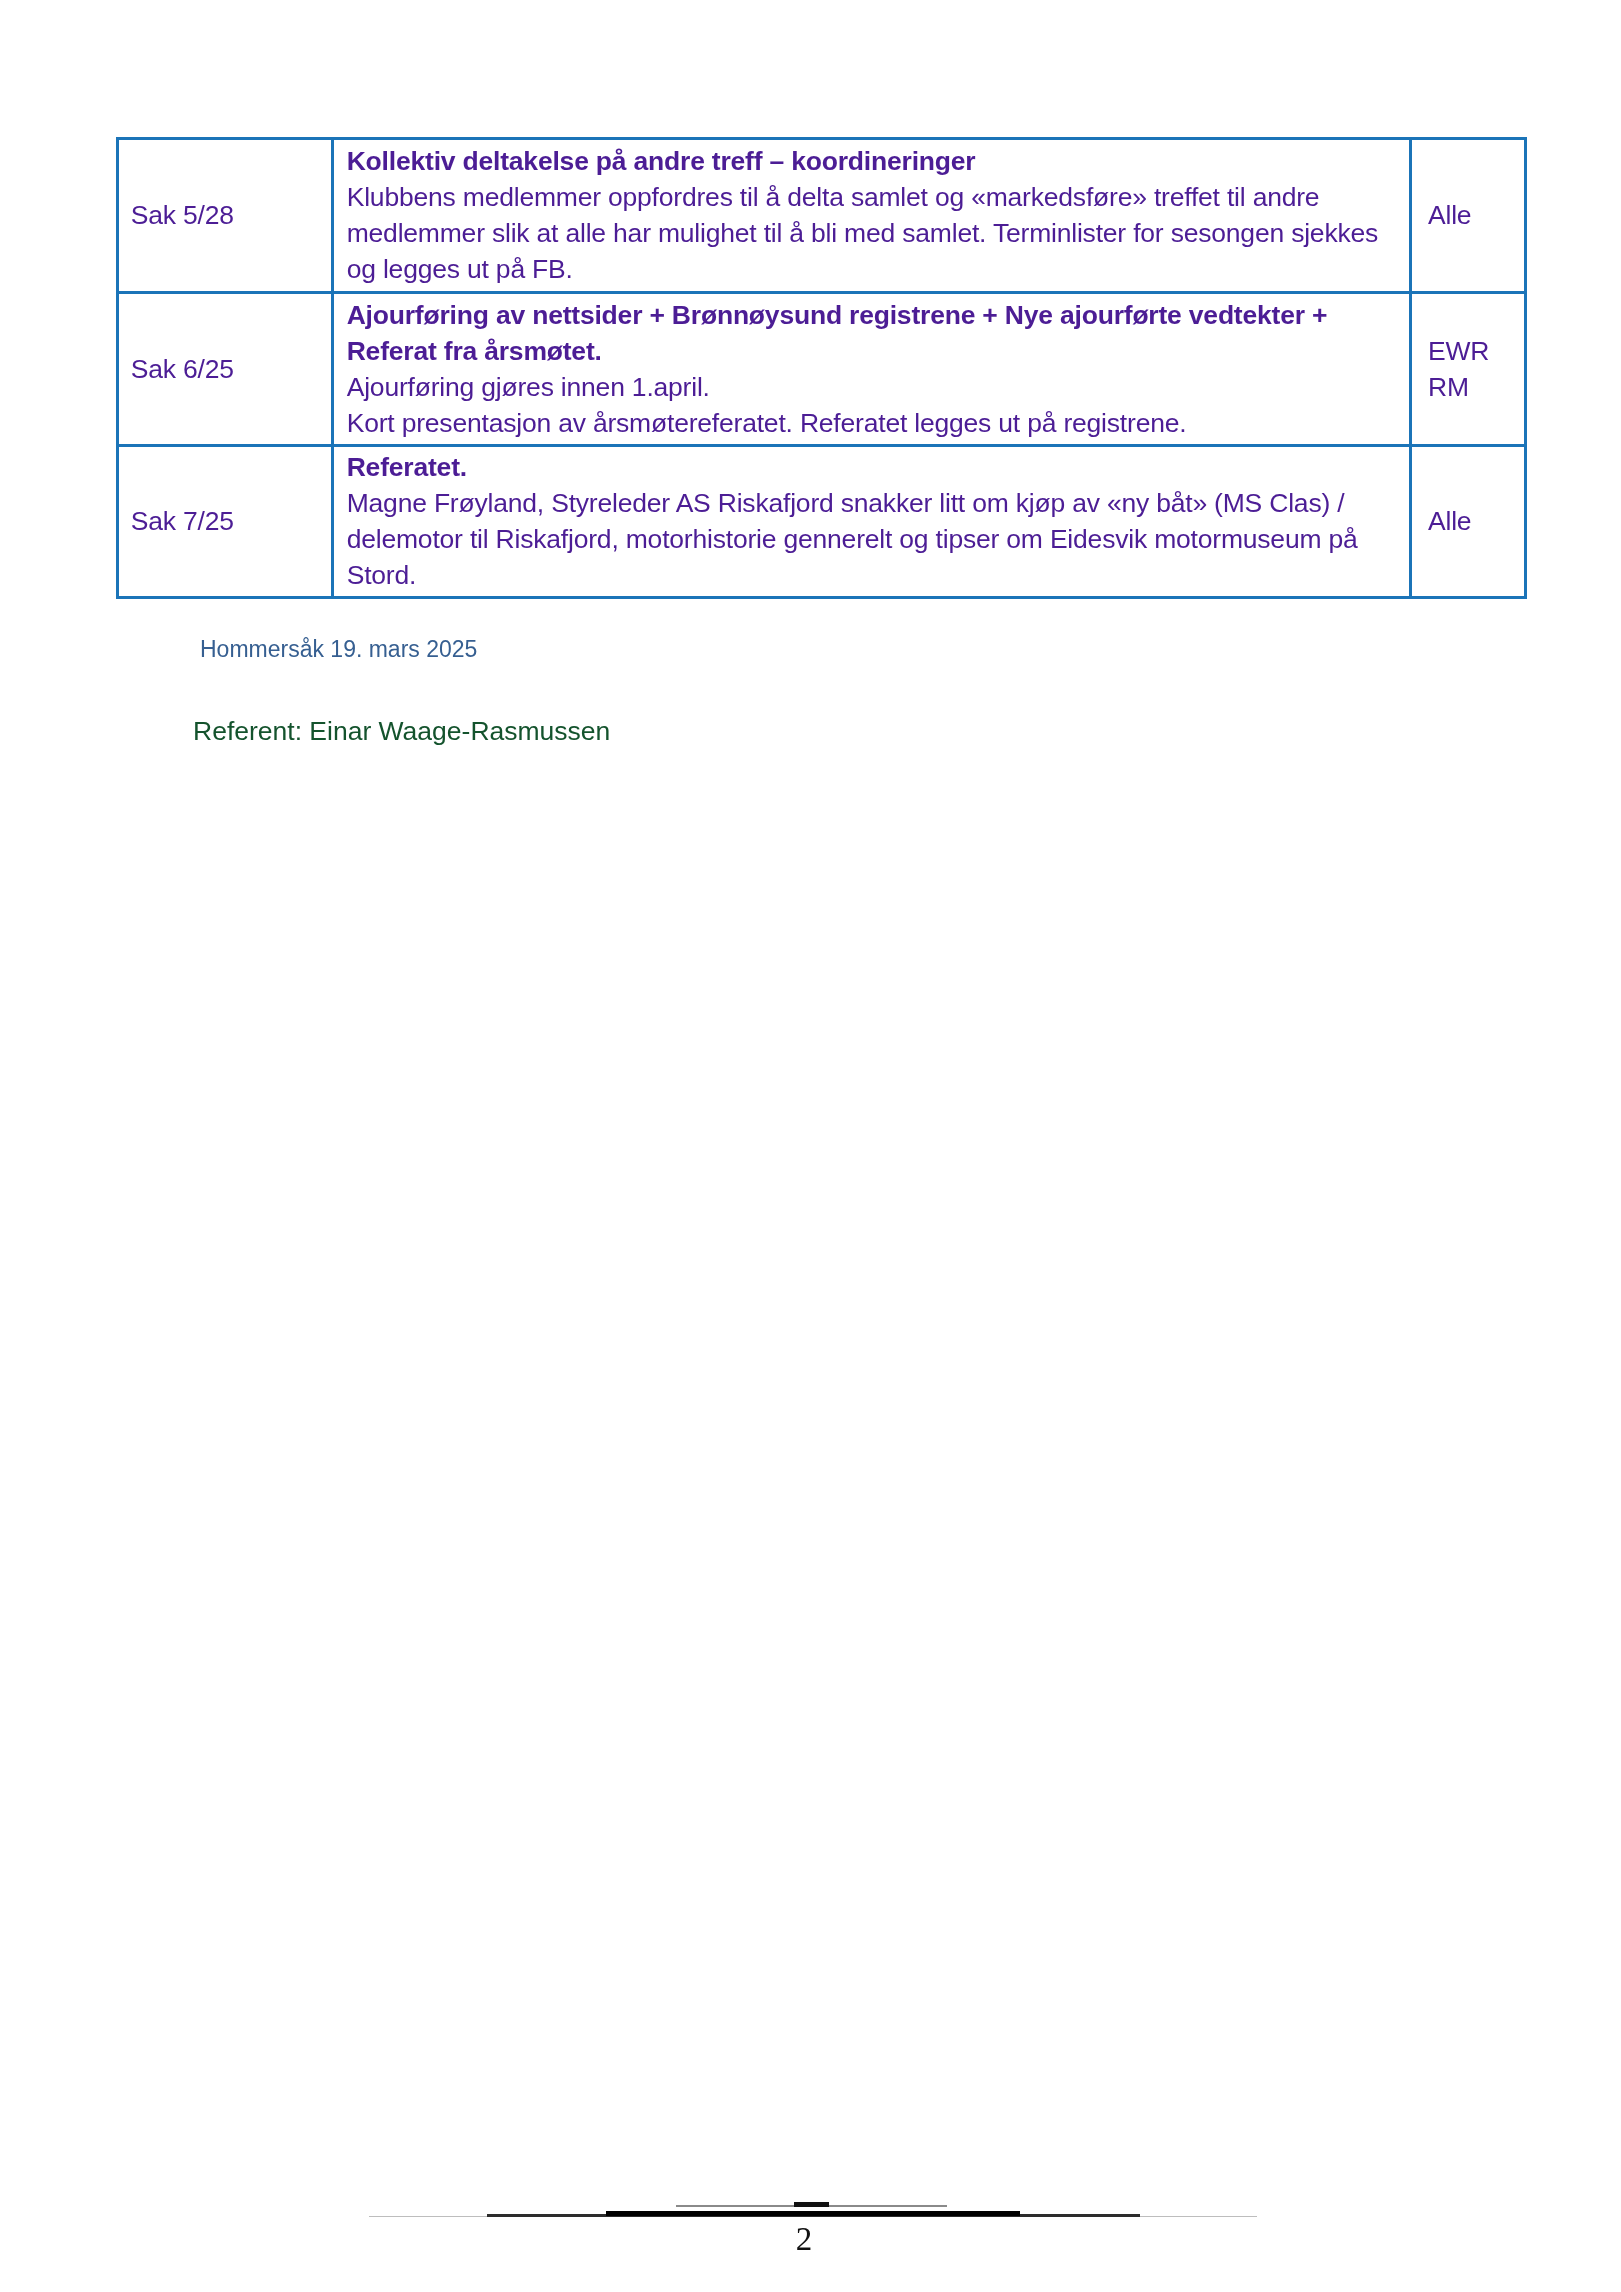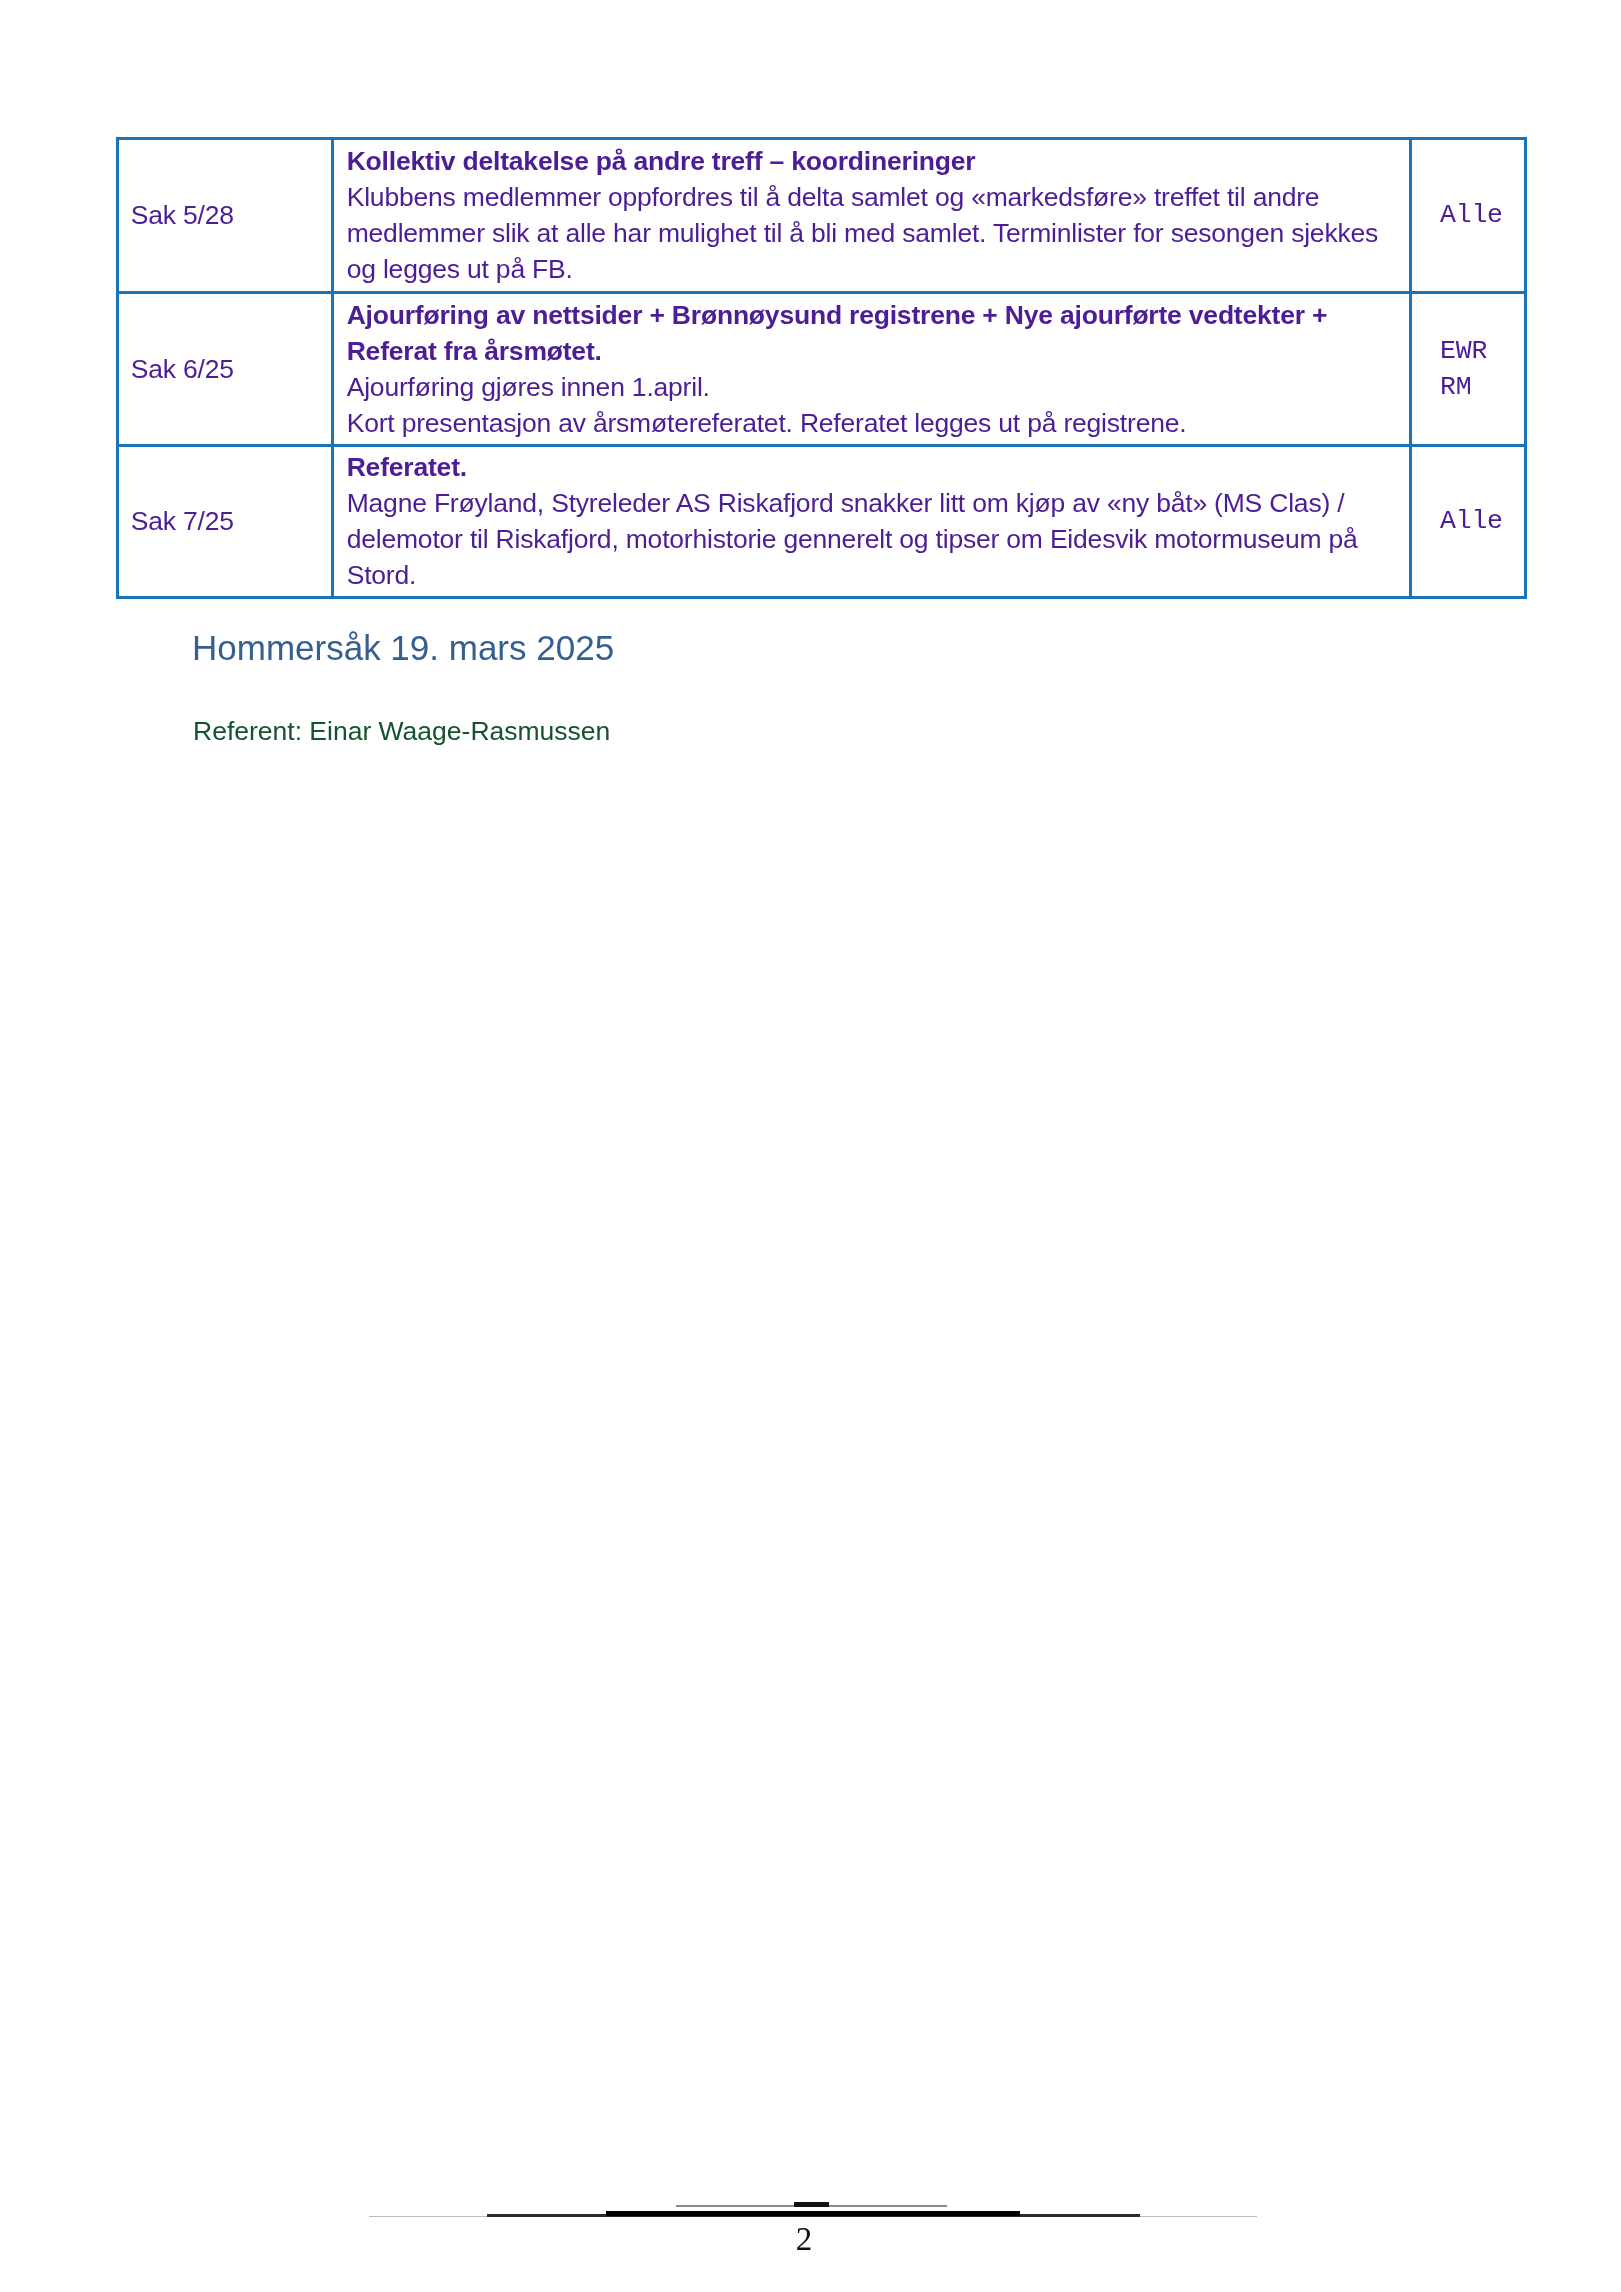--- a/index.html
+++ b/index.html
@@ -36,31 +36,31 @@
   .col-id   { width: 215px; }
   .col-body { width: 1078px; }
   .col-resp { width: 115px; }
 
   .row-1 td { height: 145px; }
   .row-2 td { height: 143px; }
   .row-3 td { height: 144px; }
 
   .cell-id   { padding-left: 11.8px; }
   .cell-body { padding: 2.9px 5.9px 2.9px 12.7px; }
-  .cell-resp { padding-left: 28px; font-family: Liberation Mono, monospace; }
+  .cell-resp { padding-left: 16px; }
 
   .case-title { font-weight: bold; }
 
   
   .closing-heading {
     position: absolute;
     left: 192px;
     top: 628px;
-    margin: 0;
-    font-size: 35px;
+    margin: 8px;
+    font-size: 23px;
     font-weight: 400;
     color: #365f91;
     letter-spacing: 0;
   }
   .referent {
     position: absolute;
     left: 193px;
     top: 716px;
     margin: 0;
     font-size: 26.5px;

